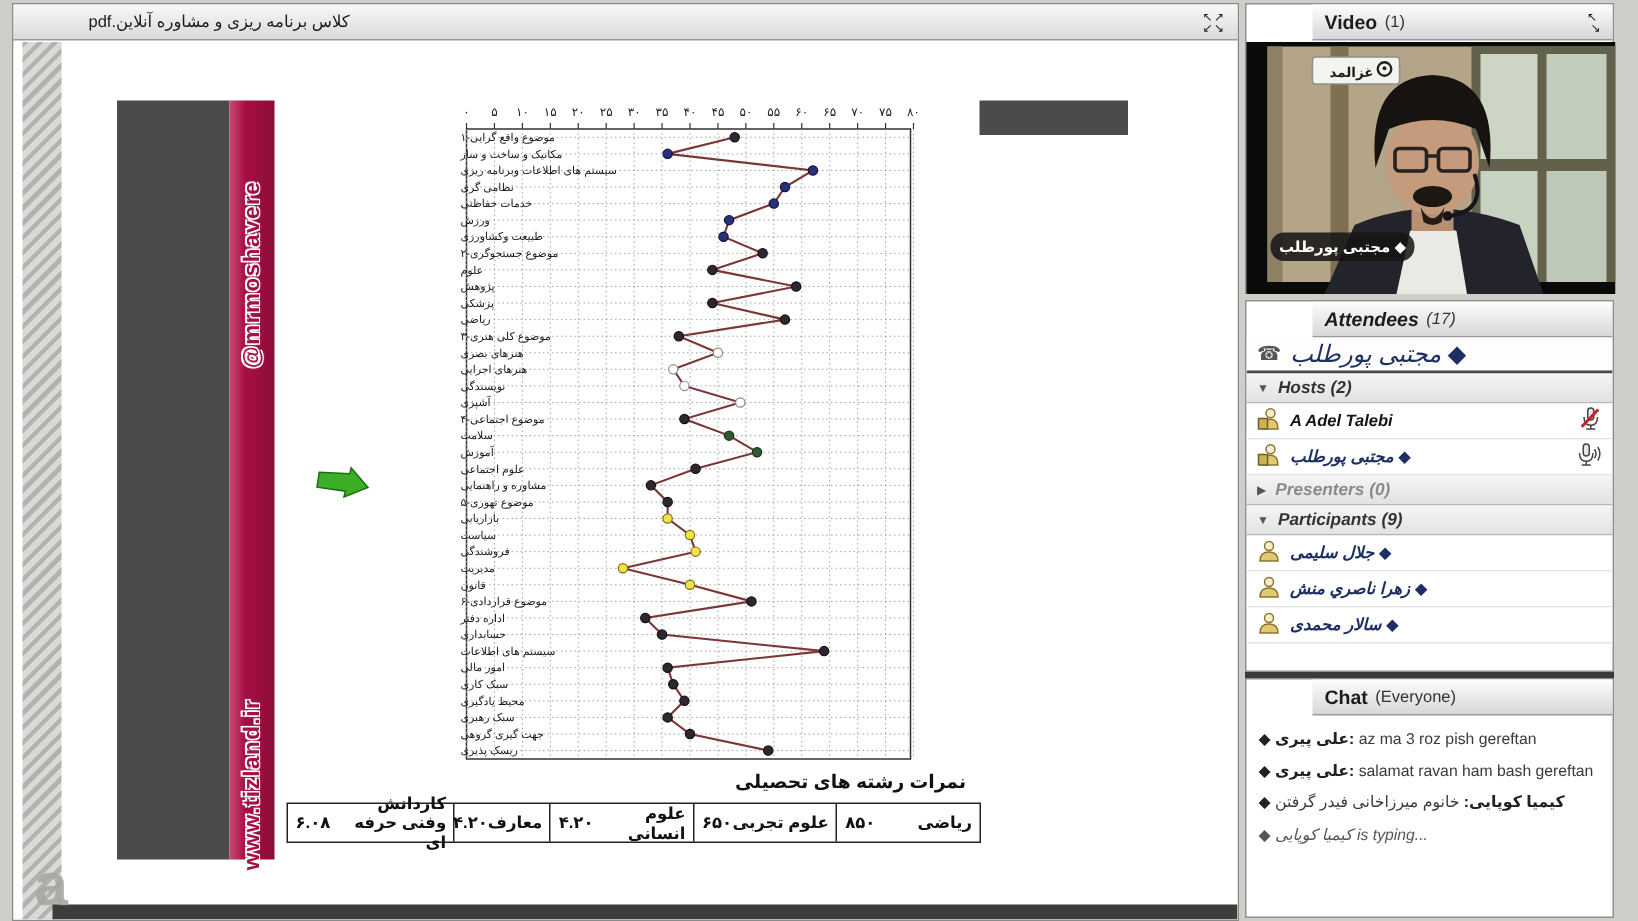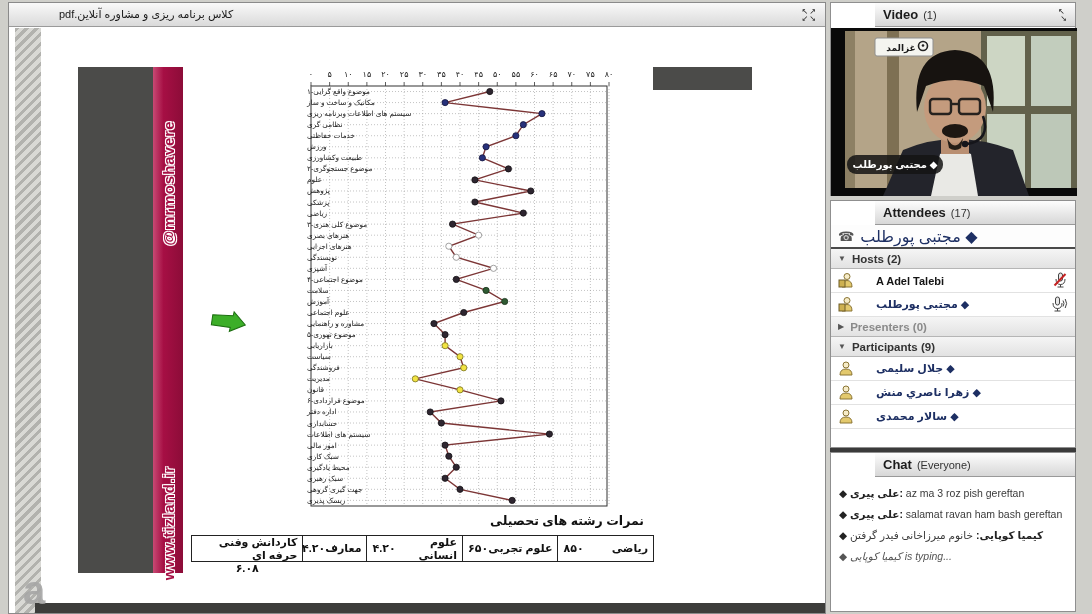--- a/index.html
+++ b/index.html
@@ -28,46 +28,46 @@
     text-shadow:-1px -1px 0 #fff,1px -1px 0 #fff,-1px 1px 0 #fff,1px 1px 0 #fff,0 0 2px #fff; }
   .banner .b-top { top:116px; transform:translate(-50%,-50%) rotate(-90deg); }
   .banner .b-bot { top:456px; transform:translate(-50%,-50%) rotate(-90deg); }
   #chart-svg { position:absolute; left:177px; top:33px; }
   .table-title { position:absolute; left:395px; top:485px; width:240px; text-align:right;
     direction:rtl; font-weight:bold; font-size:12.5px; color:#111; }
   .score-table { position:absolute; left:182px; top:507px; width:463px; height:27px;
     display:flex; direction:rtl; border:1px solid #222; background:#fff; }
   .score-cell { display:flex; justify-content:space-between; align-items:center;
     padding:0 5px; border-left:1px solid #222; font-size:11px; font-weight:bold; color:#111; direction:rtl; }
-  .score-cell:last-child { border-left:none;flex-direction:column; }
+  .score-cell:last-child { border-left:none; }
   .watermark-a { position:absolute; left:14px; top:540px; font-size:40px; font-weight:bold;
     color:rgba(165,165,165,.9); z-index:6; }
 
   
   .sidebar { position:absolute; left:828px; top:0; width:264px; height:614px; background:#cfcfca; }
   .pod { position:absolute; left:2px; width:246px; background:#fff; border:1px solid #8f8f8f; }
   .pod-header { height:24px; background:linear-gradient(#fdfdfd,#d7d7d7);
     border-bottom:1px solid #999; display:flex; align-items:center; padding:0 8px;margin-left:44px; }
   .pod-title { font-weight:bold; font-size:13px; color:#1c1c1c; }
   .pod-count { font-size:11px; color:#333; margin-left:5px; }
   .pod-mini-icon { margin-left:auto; font-size:8px; line-height:7px; color:#222; cursor:pointer; }
 
   .video-pod { top:2px; height:194px; }
   .video-body { position:absolute; top:25px; left:0; right:0; bottom:0; background:#060606; }
 
-  .attendees-pod { top:200px; height:248px; overflow:hidden; }
+  .attendees-pod { top:200px; height:248px; overflow:hidden;font-style:italic; }
   .speaker-row { height:24px; display:flex; align-items:center; gap:6px; padding:0 7px;
     border-bottom:2px solid #4a4a4a; background:#fdfdfd; }
   .phone-glyph { font-size:13px; color:#555; }
   .section-row { height:20px; display:flex; align-items:center; gap:6px; padding:0 7px;
     background:linear-gradient(#f5f5f5,#e2e2e2); border-bottom:1px solid #b5b5b5;
     font-weight:bold; font-size:11.5px; color:#333; cursor:pointer; }
   .section-row.dim { color:#8a8a8a; }
   .tri { font-size:8px; color:#555; }
-  .member-row { height:24px; display:flex; align-items:center; gap:22px; padding:0 7px;
+  .member-row { height:24px; display:flex; align-items:center; gap:6px; padding:0 7px;
     border-bottom:1px solid #e2e2e2; font-size:11px; font-weight:bold; color:#141414; background:#fff; }
   .fa-name { color:#1d2f63; }
   .mic-right { margin-left:auto; }
 
   .chat-sep { position:absolute; left:2px; top:448px; width:246px; height:4px; background:#3a3a3a; }
   .chat-pod { top:452px; height:160px; }
   .chat-body { padding:9px 8px 0 8px; font-size:10.5px; color:#3a3a3a; }
   .msg { margin-bottom:7px; line-height:1.35; }
   .msg .who { font-weight:bold; color:#222; }
   .typing { font-style:italic; color:#555; margin-top:2px; }

